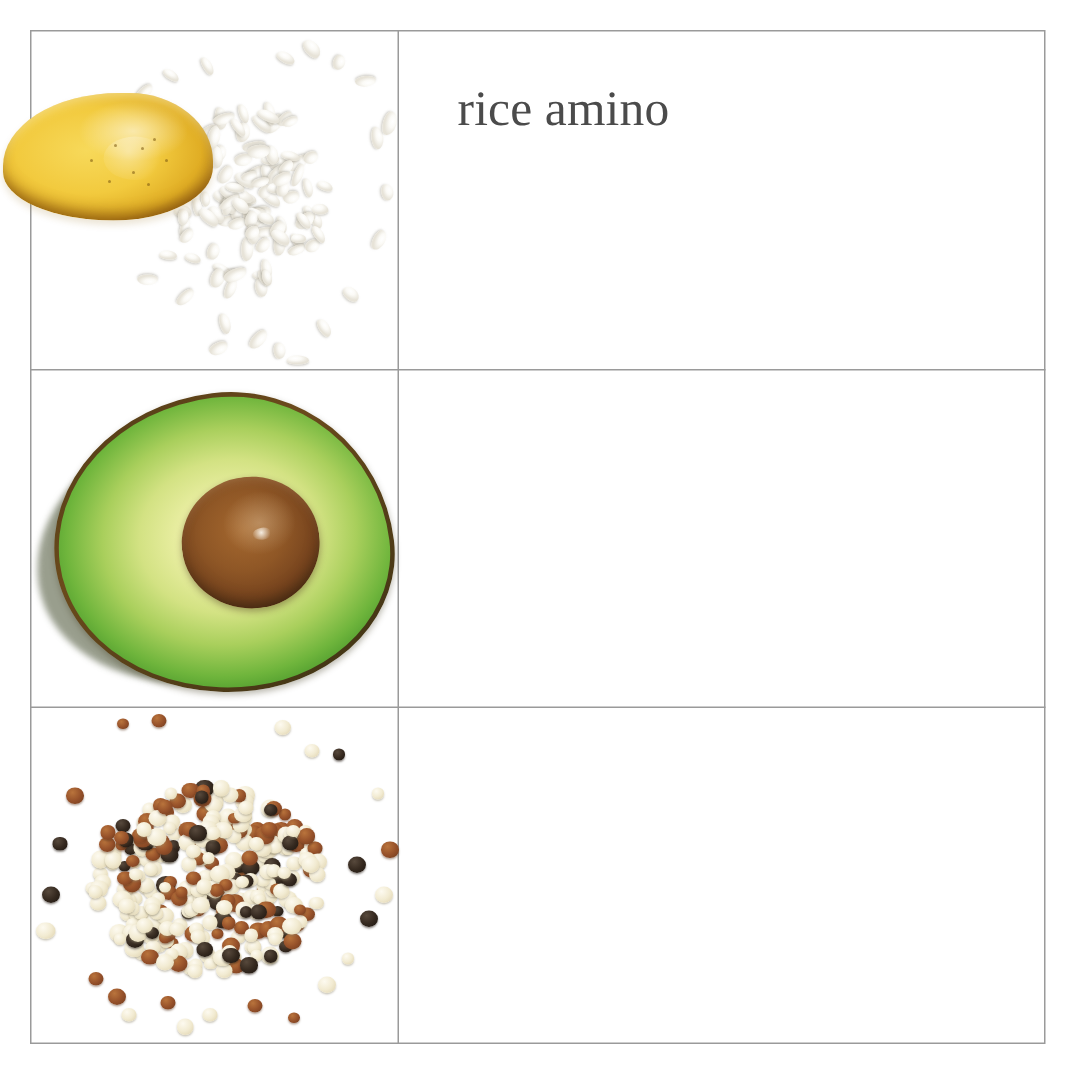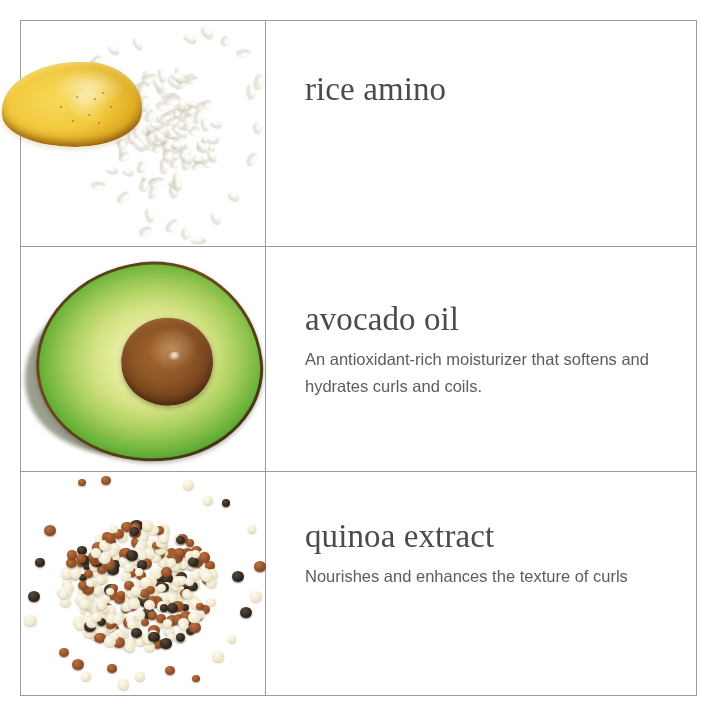--- a/index.html
+++ b/index.html
@@ -100,21 +100,21 @@
     font-family: "Liberation Sans", sans-serif;
     font-size: 16.5px;
     font-weight: 400;
     color: #5c5c5c;
     line-height: 1.62;
     margin: 0;
     max-width: 390px;
   }
 
   
-  .row-1 .text-cell { justify-content: flex-start; padding-top: 52px; }
+  .row-1 .text-cell { justify-content: flex-start; padding-top: 36px; }
   .row-2 .text-cell { justify-content: flex-start; padding-top: 56px; }
   .row-3 .text-cell { justify-content: flex-start; padding-top: 48px; }
 
   
   .oil-blob {
     position: absolute;
     left: -18px;
     top: 42px;
     width: 140px;
     height: 85px;
@@ -447,24 +447,20 @@
       <div class="avo-wrap">
         <div class="avo-shadow"></div>
         <div class="avo-skin">
           <div class="avo-green">
             <div class="avo-pit"></div>
           </div>
         </div>
       </div>
     </div>
 
-    <div class="text-cell">
-      <h2 class="ing-title">avocado oil</h2>
-      <p class="ing-desc">An antioxidant-rich moisturizer that softens and hydrates curls and coils.</p>
-    </div>
   </div>
 
   <div class="row row-3">
 
     <div class="art-cell">
       <div class="quinoa-field" id="quinoa-field">
           <span class="q red" style="left:179.1px;top:133.7px;width:10.6px;height:9.7px;"></span>
           <span class="q cream" style="left:79.2px;top:85.8px;width:8.5px;height:7.8px;"></span>
           <span class="q cream" style="left:92.1px;top:80.9px;width:8.7px;height:8.0px;"></span>
           <span class="q red" style="left:116.2px;top:100.4px;width:9.5px;height:8.7px;"></span>
@@ -814,19 +810,15 @@
           <span class="q red" style="left:80.8px;top:4.8px;width:10.4px;height:9.5px;"></span>
           <span class="q cream" style="left:162.5px;top:8.5px;width:11.1px;height:10.2px;"></span>
           <span class="q cream" style="left:3.5px;top:143.5px;width:13.0px;height:11.9px;"></span>
           <span class="q cream" style="left:229.7px;top:119.7px;width:12.6px;height:11.6px;"></span>
           <span class="q cream" style="left:60.9px;top:200.9px;width:10.1px;height:9.3px;"></span>
           <span class="q cream" style="left:182.8px;top:24.8px;width:10.5px;height:9.6px;"></span>
           <span class="q cream" style="left:98.4px;top:208.4px;width:11.1px;height:10.2px;"></span>
         </div>
     </div>
 
-    <div class="text-cell">
-      <h2 class="ing-title">quinoa extract</h2>
-      <p class="ing-desc">Nourishes and enhances the texture of curls</p>
-    </div>
   </div>
 
 </div>
 
 </body></html>

